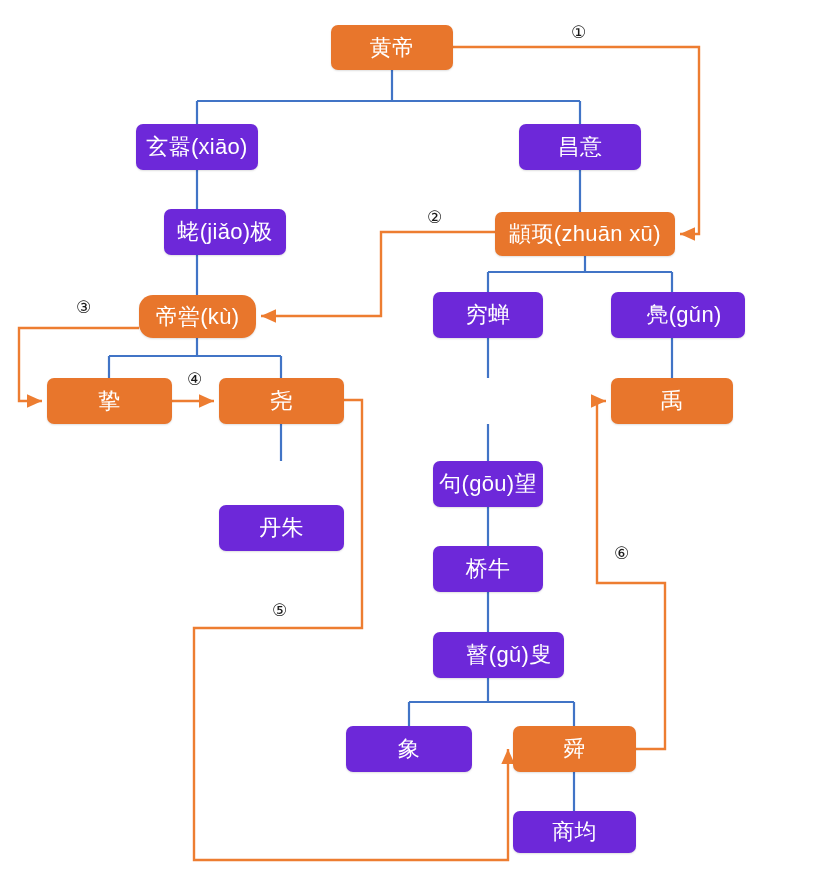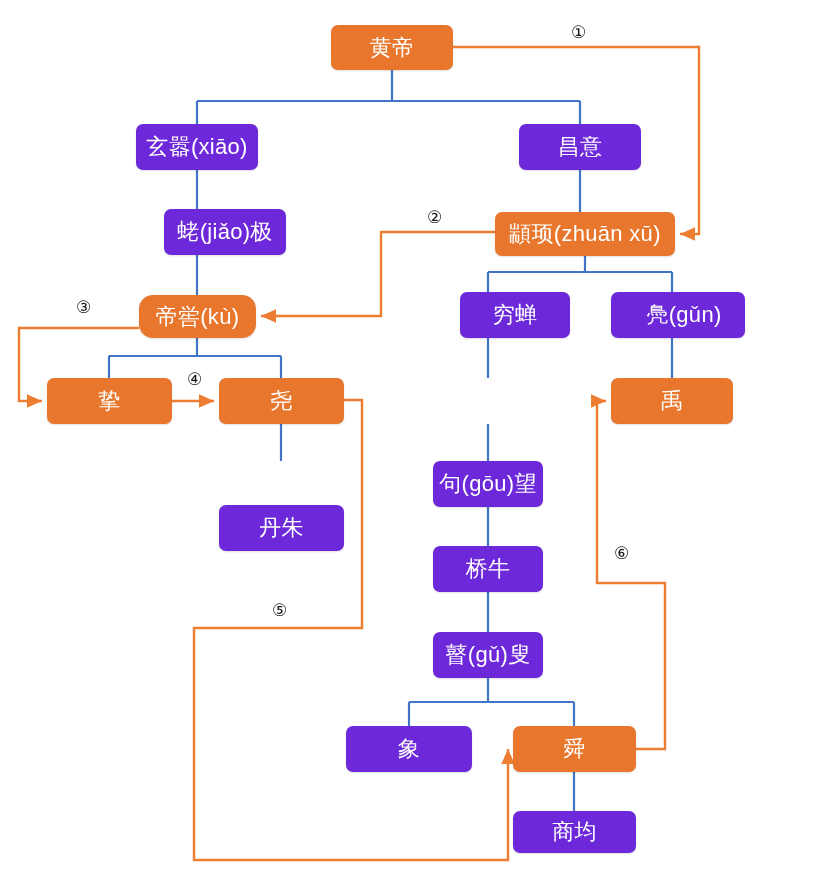--- a/index.html
+++ b/index.html
@@ -91,29 +91,29 @@
       <path d="M636,749 L665,749 L665,583 L597,583 L597,401 L606,401"></path>
     </g>
   </svg>
 
   <div class="node orange" style="left:331px;top:25px;width:122px;height:45px;">黄帝</div>
   <div class="node blue" style="left:136px;top:124px;width:122px;height:46px;">玄嚣(xiāo)</div>
   <div class="node blue" style="left:519px;top:124px;width:122px;height:46px;">昌意</div>
   <div class="node blue" style="left:136px;top:209px;width:122px;height:46px;margin-left:28px;">蛯(jiǎo)极</div>
   <div class="node orange" style="left:495px;top:212px;width:180px;height:44px;">顓顼(zhuān xū)</div>
   <div class="node orange" style="left:139px;top:295px;width:117px;height:43px;border-radius:14px;">帝喾(kù)</div>
-  <div class="node blue" style="left:433px;top:292px;width:110px;height:46px;margin-left:27px;">穷蝉</div>
+  <div class="node blue" style="left:433px;top:292px;width:110px;height:46px;">穷蝉</div>
   <div class="node blue" style="left:611px;top:292px;width:122px;height:46px;padding-left:12px;">鳧(gǔn)</div>
   <div class="node orange" style="left:47px;top:378px;width:125px;height:46px;">挚</div>
   <div class="node orange" style="left:219px;top:378px;width:125px;height:46px;">尧</div>
   <div class="node orange" style="left:611px;top:378px;width:122px;height:46px;">禹</div>
   <div class="node blue" style="left:219px;top:461px;width:125px;height:46px;margin-top:44px;">丹朱</div>
   <div class="node blue" style="left:433px;top:461px;width:110px;height:46px;">句(gōu)望</div>
   <div class="node blue" style="left:433px;top:546px;width:110px;height:46px;">桥牛</div>
-  <div class="node blue" style="left:433px;top:632px;width:110px;height:46px;">瞽(gǔ)叟</div>
+  <div class="node blue" style="left:433px;top:632px;width:110px;height:46px;padding-left:21px;">瞽(gǔ)叟</div>
   <div class="node blue" style="left:346px;top:726px;width:126px;height:46px;">象</div>
   <div class="node orange" style="left:513px;top:726px;width:123px;height:46px;">舜</div>
   <div class="node blue" style="left:513px;top:811px;width:123px;height:42px;">商均</div>
 
   <div class="marker" style="left:571px;top:24px;">①</div>
   <div class="marker" style="left:427px;top:209px;">②</div>
   <div class="marker" style="left:76px;top:299px;">③</div>
   <div class="marker" style="left:187px;top:371px;">④</div>
   <div class="marker" style="left:272px;top:602px;">⑤</div>
   <div class="marker" style="left:614px;top:545px;">⑥</div>

